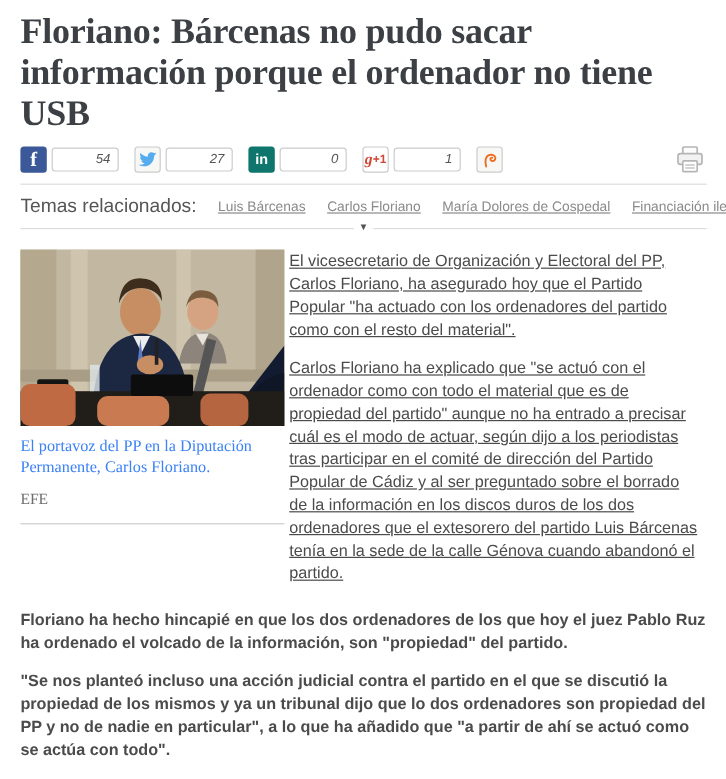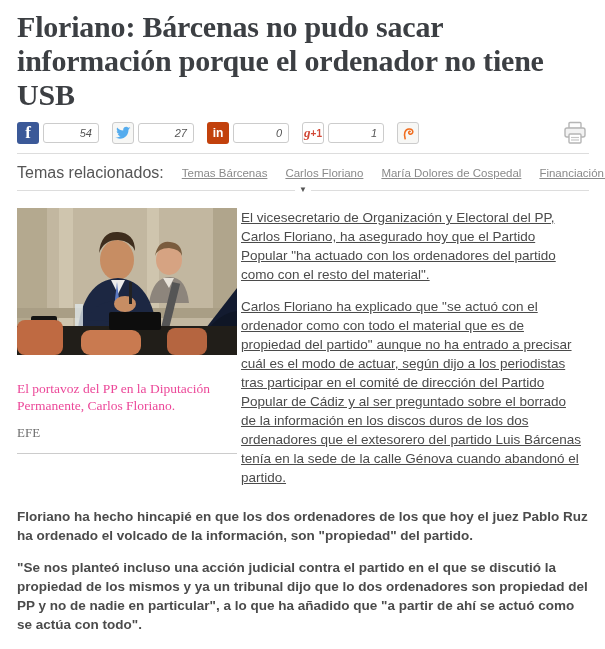--- a/index.html
+++ b/index.html
@@ -30,21 +30,21 @@
   .byline .time { color:#2e9ab0; font-weight:bold; margin-left:5px; letter-spacing:0; }
 
   
   .share-row { margin-top:9px; display:flex; align-items:center; height:24px; }
   .share-group { display:flex; align-items:center; margin-right:13px; }
   .icon-sq {
     width:22px; height:22px; border-radius:3px; display:flex;
     align-items:center; justify-content:center; flex:0 0 auto; cursor:pointer;
   }
   .fb { background:#3b5998; color:#fff; font-family:"Liberation Serif",serif; font-weight:bold; font-size:17px; }
-  .li { background:#c2410c; color:#fff; font-weight:bold; font-size:12px; }
+  .li { background:#0f766e; color:#fff; font-weight:bold; font-size:12px; }
   .boxed { background:#f7f7f5; border:1px solid #ccc; }
   .gp { background:#fff; border:1px solid #ccc; color:#d14836; font-weight:bold; font-size:10px; }
   .gp .g { font-family:"Liberation Serif",serif; font-style:italic; font-size:13px; }
   .count-box {
     width:56px; height:20px; margin-left:4px;
     border:1px solid #ccc; border-radius:3px; background:#fff;
     font-size:11px; color:#555; text-align:right; line-height:18px; padding-right:6px;font-style:italic;
   }
   .share-spacer { flex:1; }
   .printer { width:28px; height:24px; cursor:pointer; }
@@ -63,21 +63,21 @@
     position:absolute; left:50%; top:-4px; transform:translateX(-50%);
     font-size:8px; color:#555; line-height:8px; background:#fff; padding:0 4px; cursor:pointer;
   }
 
   
   .article-top { display:flex; margin-top:17px; }
   .figure-col { width:220px; flex:0 0 auto; }
   .photo { width:220px; height:147px; display:block; background:#c4b9a2; }
   .caption {
     font-family:"Liberation Serif", serif; font-size:13.5px; line-height:17px;
-    color:#ec4899; margin-top:25px;
+    color:#3b82f6; margin-top:8px;
   }
   .credit {
     font-family:"Liberation Serif", serif; font-size:13px; color:#6e6e6e;
     margin-top:11px; padding-bottom:12px; border-bottom:1px solid #ccc;
   }
   .text-col { margin-left:4px; width:341px;text-decoration:underline; }
   p.body-p { font-size:13.5px; line-height:19px; color:#4b4b4b; margin-bottom:13px; }
   .full-paras { margin-top:7px; }
   .full-paras p.body-p { width:572px;font-weight:bold; }
 </style>
@@ -130,21 +130,21 @@
         <line x1="10" y1="19" x2="18" y2="19" stroke="#c5c5c5" stroke-width="1.2"></line>
       </svg>
     </div>
   </div>
 
   <div class="divider"></div>
 
   <div class="related">
     <div class="related-label">Temas relacionados:</div>
     <div class="related-links">
-      <a>Temas Bárcenas</a><a>Carlos Floriano</a><a>María Dolores de Cospedal</a><a>Financiación ilegal</a>
+      <a>Luis Bárcenas</a><a>Carlos Floriano</a><a>María Dolores de Cospedal</a><a>Financiación ilegal</a>
     </div>
   </div>
 
   <div class="divider-arrow">
     <span class="tri">▼</span>
   </div>
 
   <div class="article-top">
     <div class="figure-col">
       <svg class="photo" viewBox="0 0 220 147" preserveAspectRatio="none">

